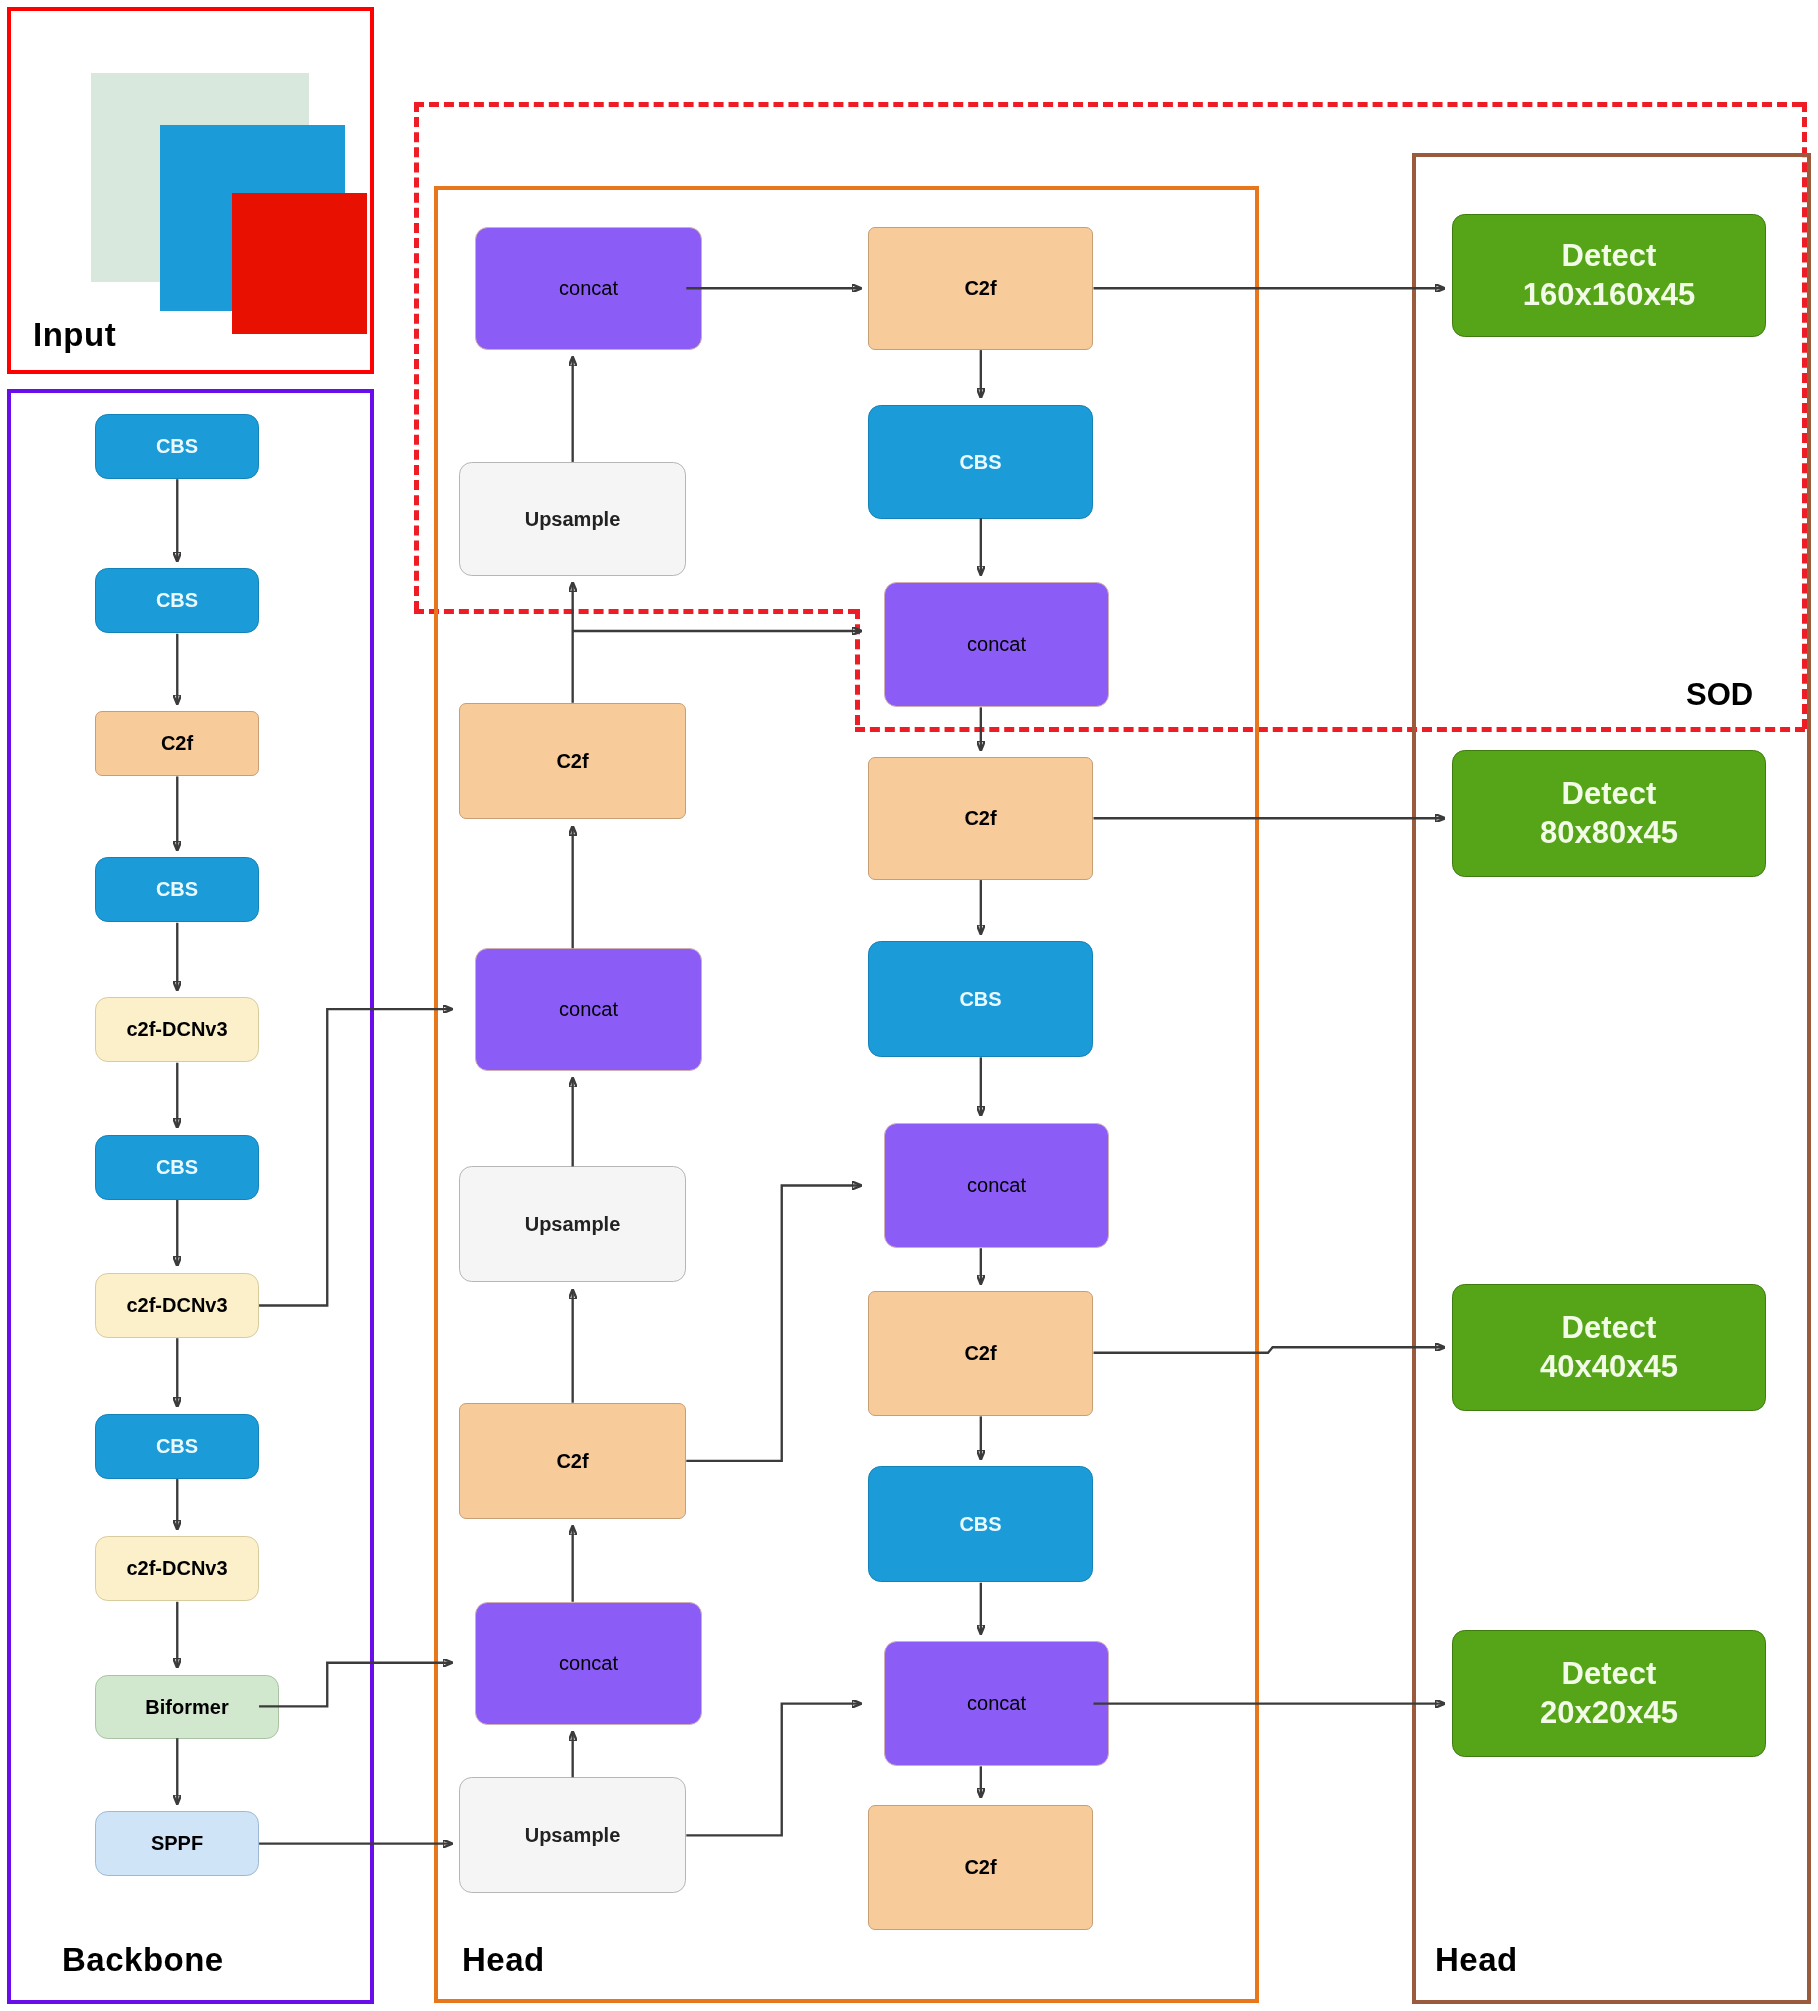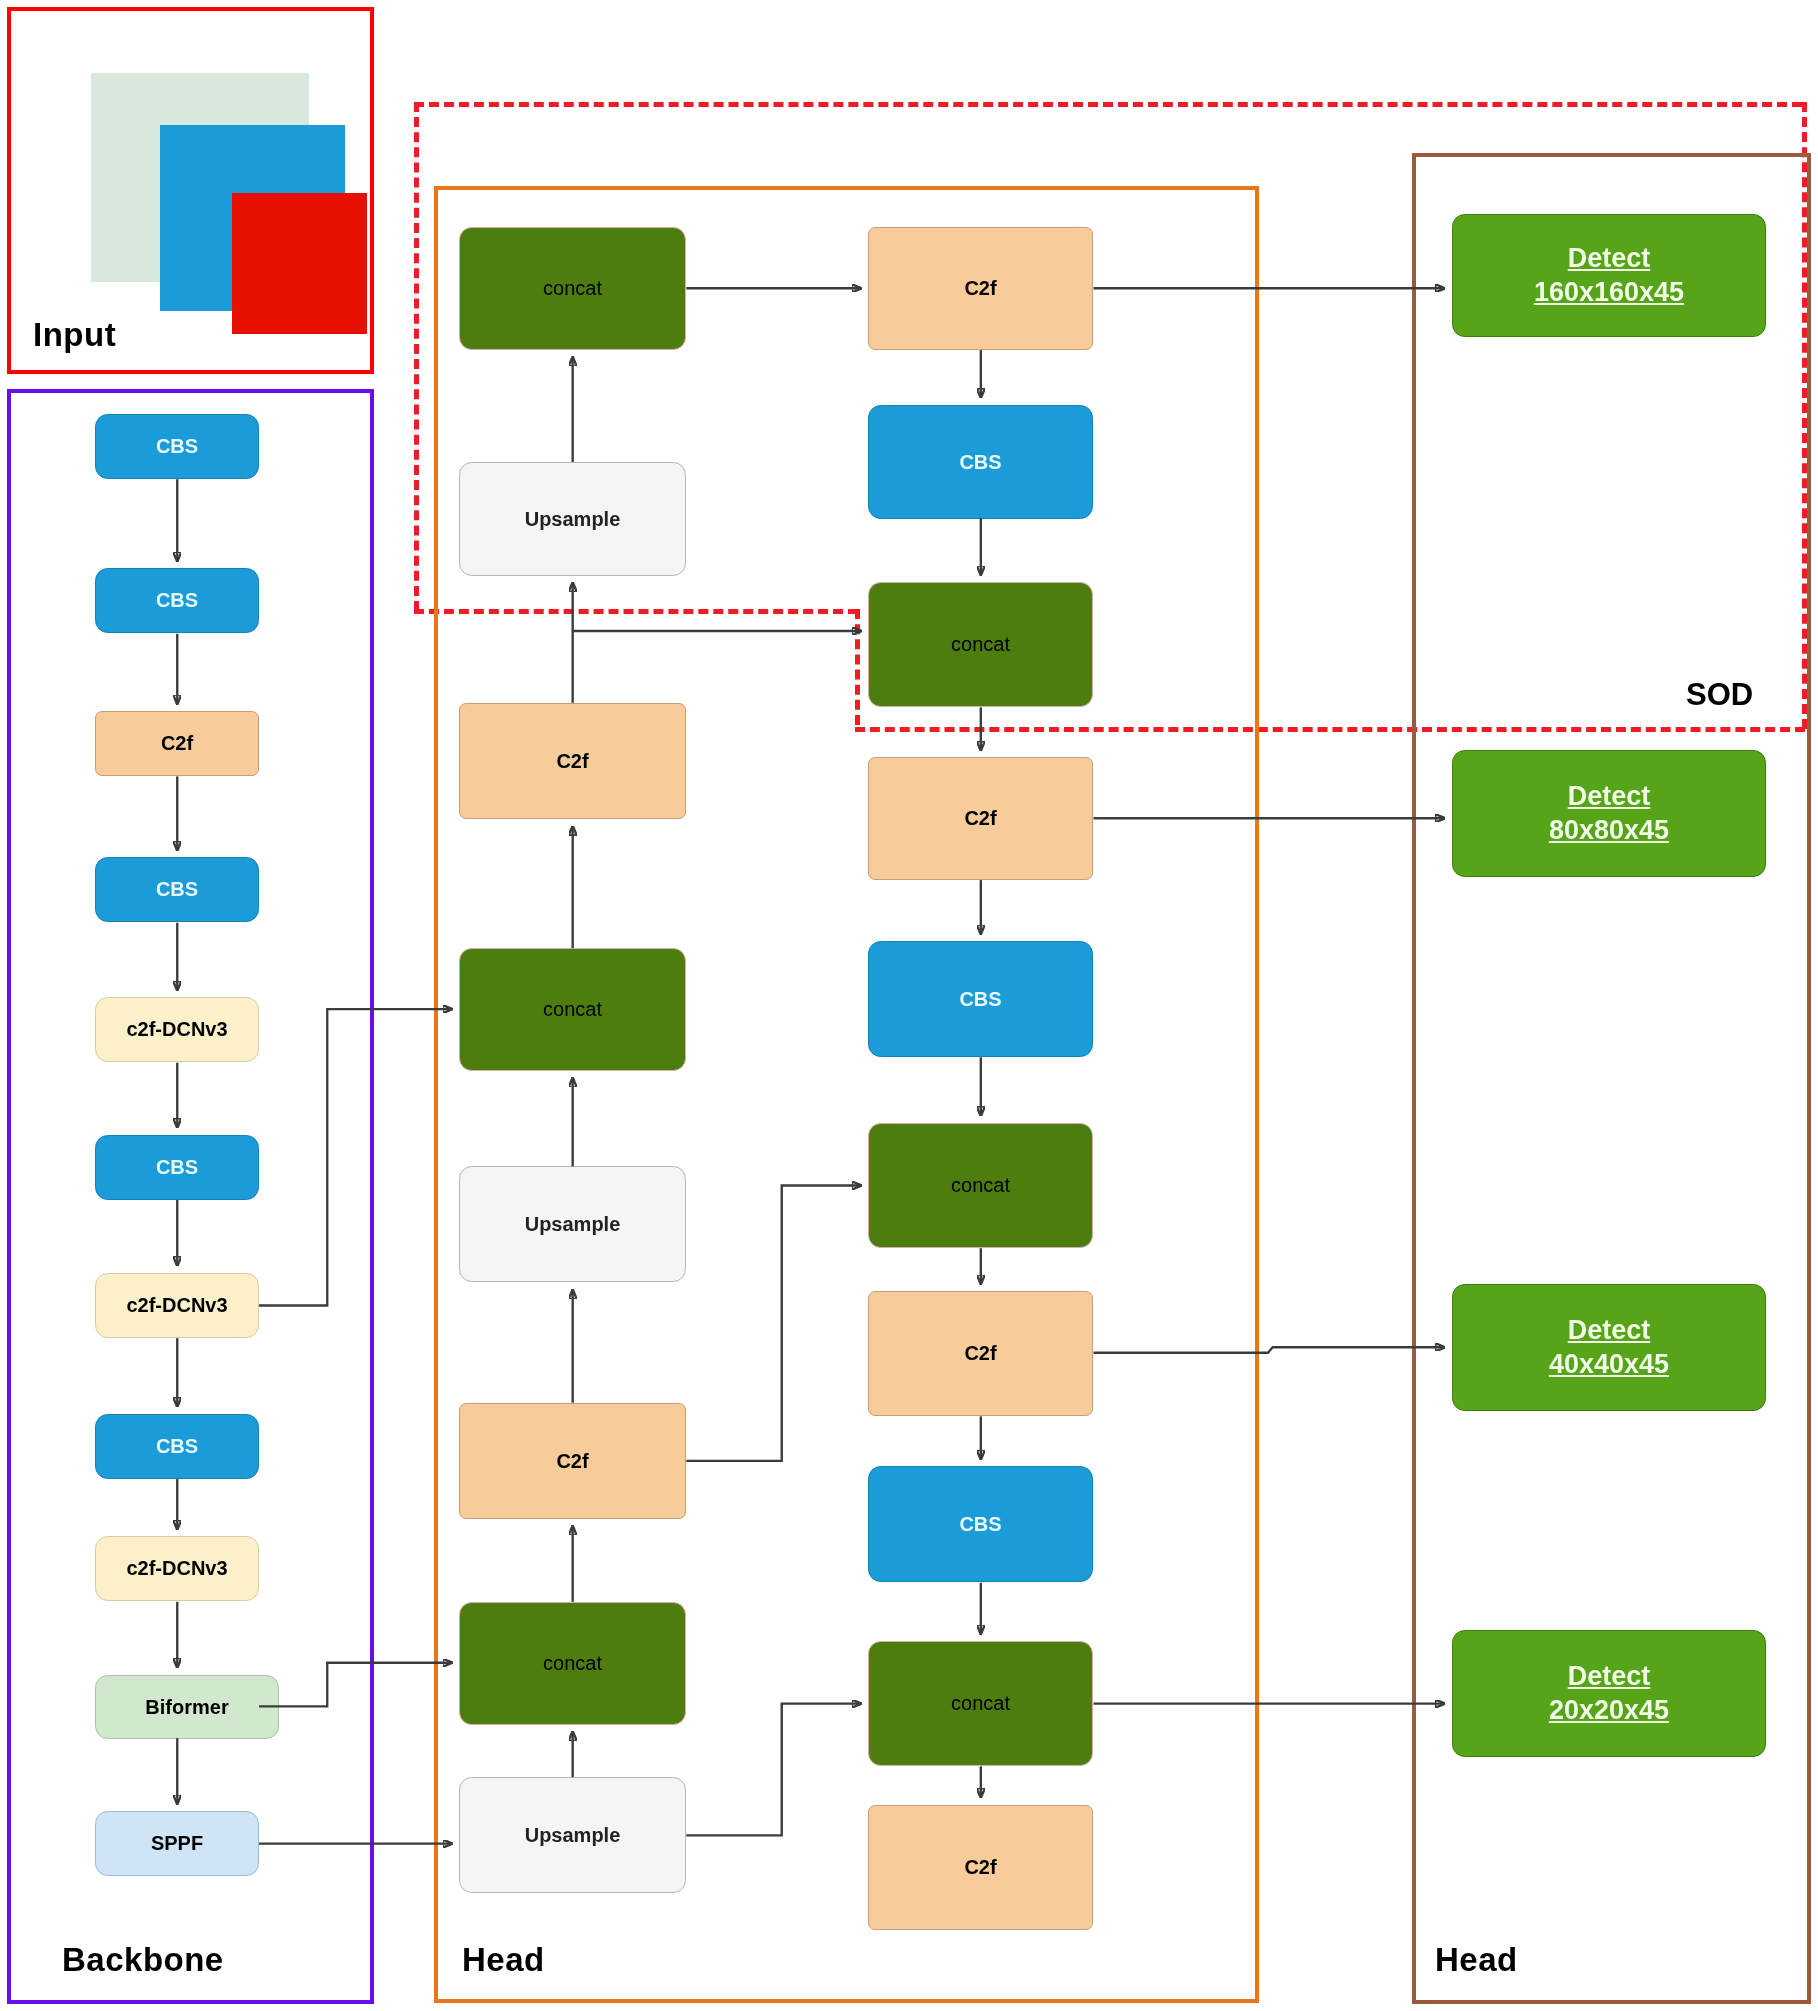--- a/index.html
+++ b/index.html
@@ -18,23 +18,23 @@
 
   
   .node{position:absolute;box-sizing:border-box;border-radius:12.7px;display:flex;align-items:center;
         justify-content:center;text-align:center;font-size:20px;font-weight:bold;line-height:1.25;
         border:1.4px solid rgba(0,0,0,.35);}
   .node.n-cbs   {background:#1B9BD8;border-color:#1382b7;color:#EAF9FF;}
   .node.n-c2f   {background:#F7CB9A;border-color:#c79f74;color:#000;border-radius:7px;}
   .node.n-dcn   {background:#FCF0CA;border-color:#d8cb9d;color:#000;}
   .node.n-bif   {background:#D2E8CE;border-color:#a9c3a4;color:#000;}
   .node.n-sppf  {background:#CFE4F7;border-color:#9fb9d2;color:#000;}
-  .node.n-concat{background:#4d7c0f;border-color:#d2b0b2;color:#000;font-weight:normal;}
+  .node.n-concat{background:#8b5cf6;border-color:#d2b0b2;color:#000;font-weight:normal;margin-left:16px;}
   .node.n-ups   {background:#F5F5F5;border-color:#b6b6b6;color:#222;}
-  .node.n-detect{background:#56A518;border-color:#3f7c10;color:#F2FBE8;font-size:27px;text-decoration:underline;}
+  .node.n-detect{background:#56A518;border-color:#3f7c10;color:#F2FBE8;font-size:31px;}
 
   
   .sq{position:absolute;}
   .sq-green{background:#D9E8DC;}
   .sq-blue {background:#1B9BD8;}
   .sq-red  {background:#E81000;}
   .sod-dash-h{position:absolute;height:0;border-top:5.5px dashed #EE1C25;}
   .sod-dash-v{position:absolute;width:0;border-left:5.5px dashed #EE1C25;}
   #sod-label{position:absolute;font-weight:bold;font-size:31px;color:#000;}
 

